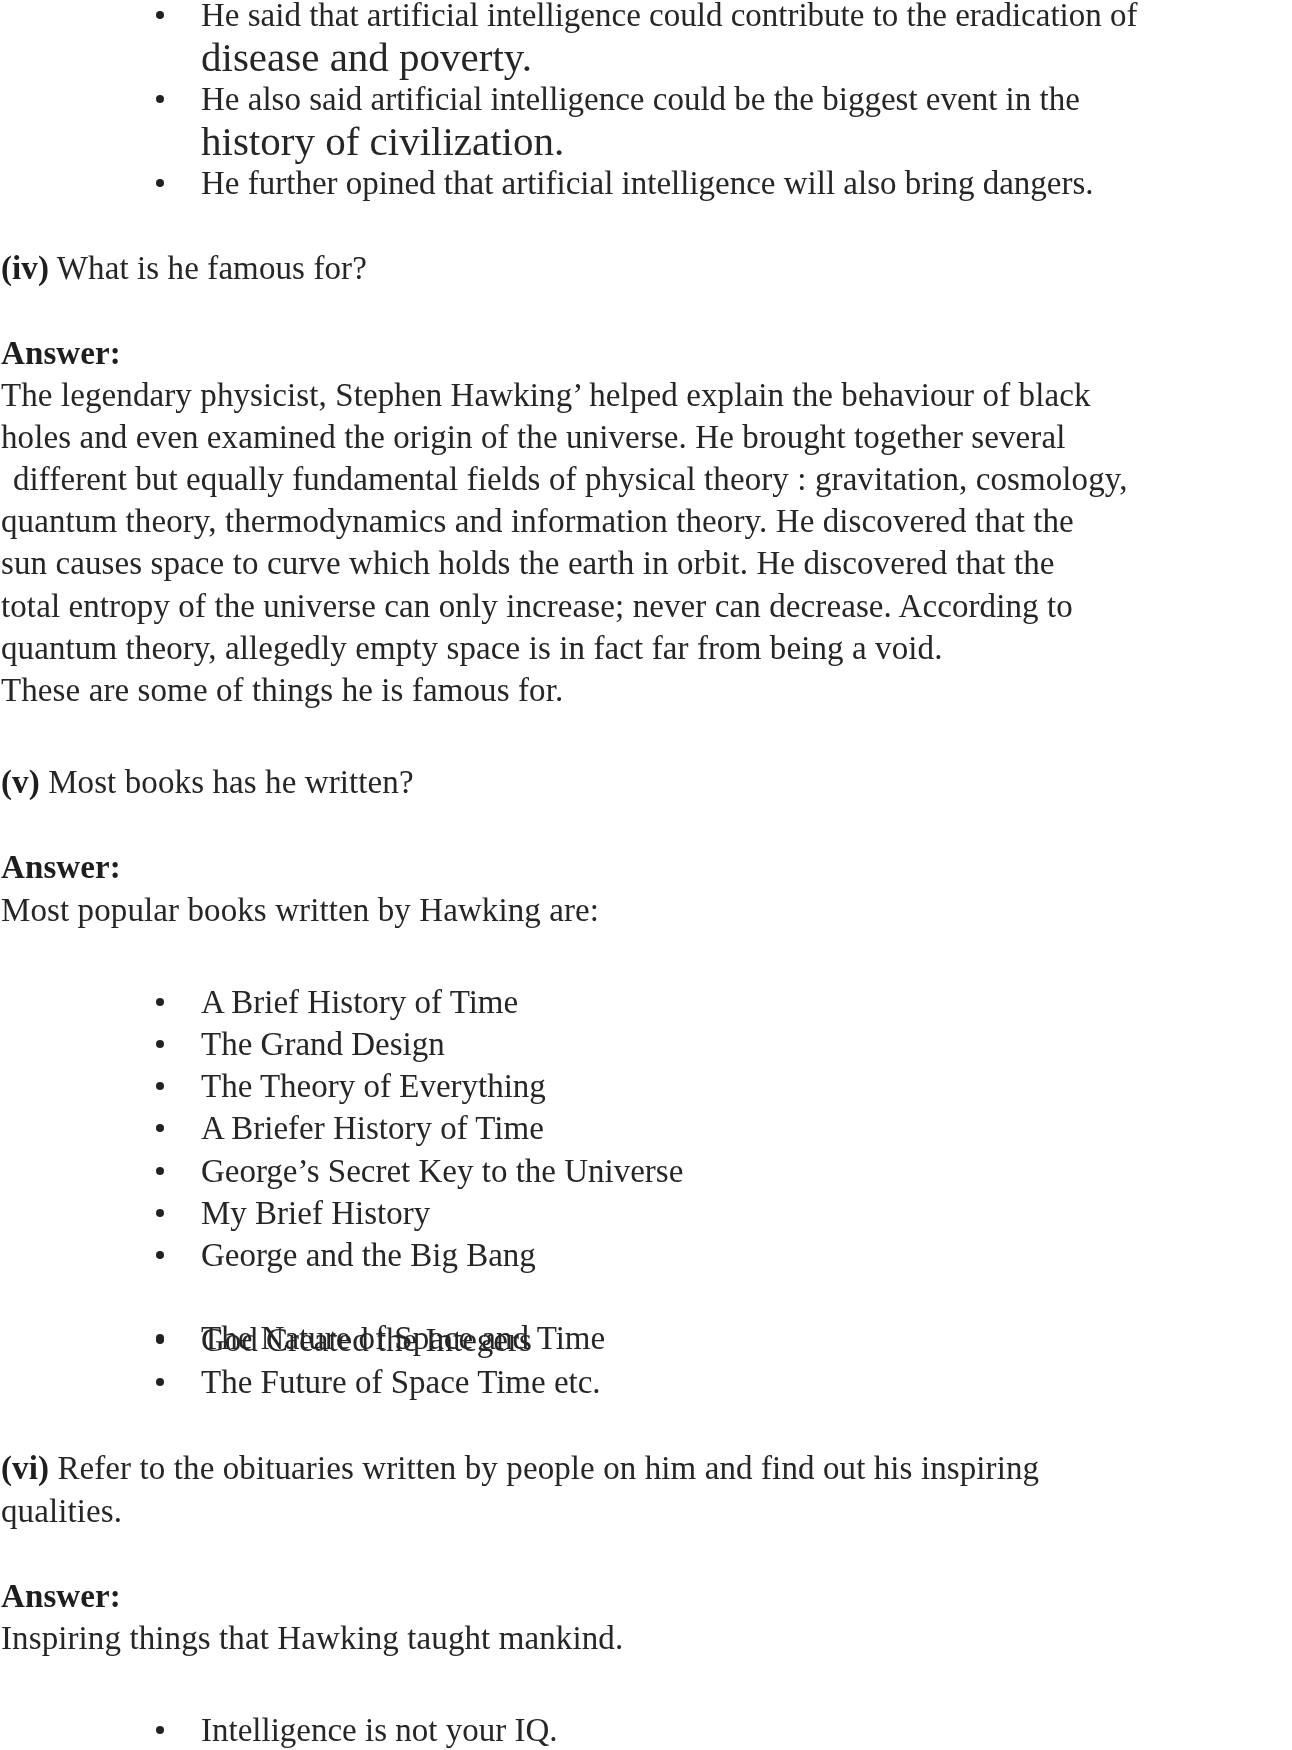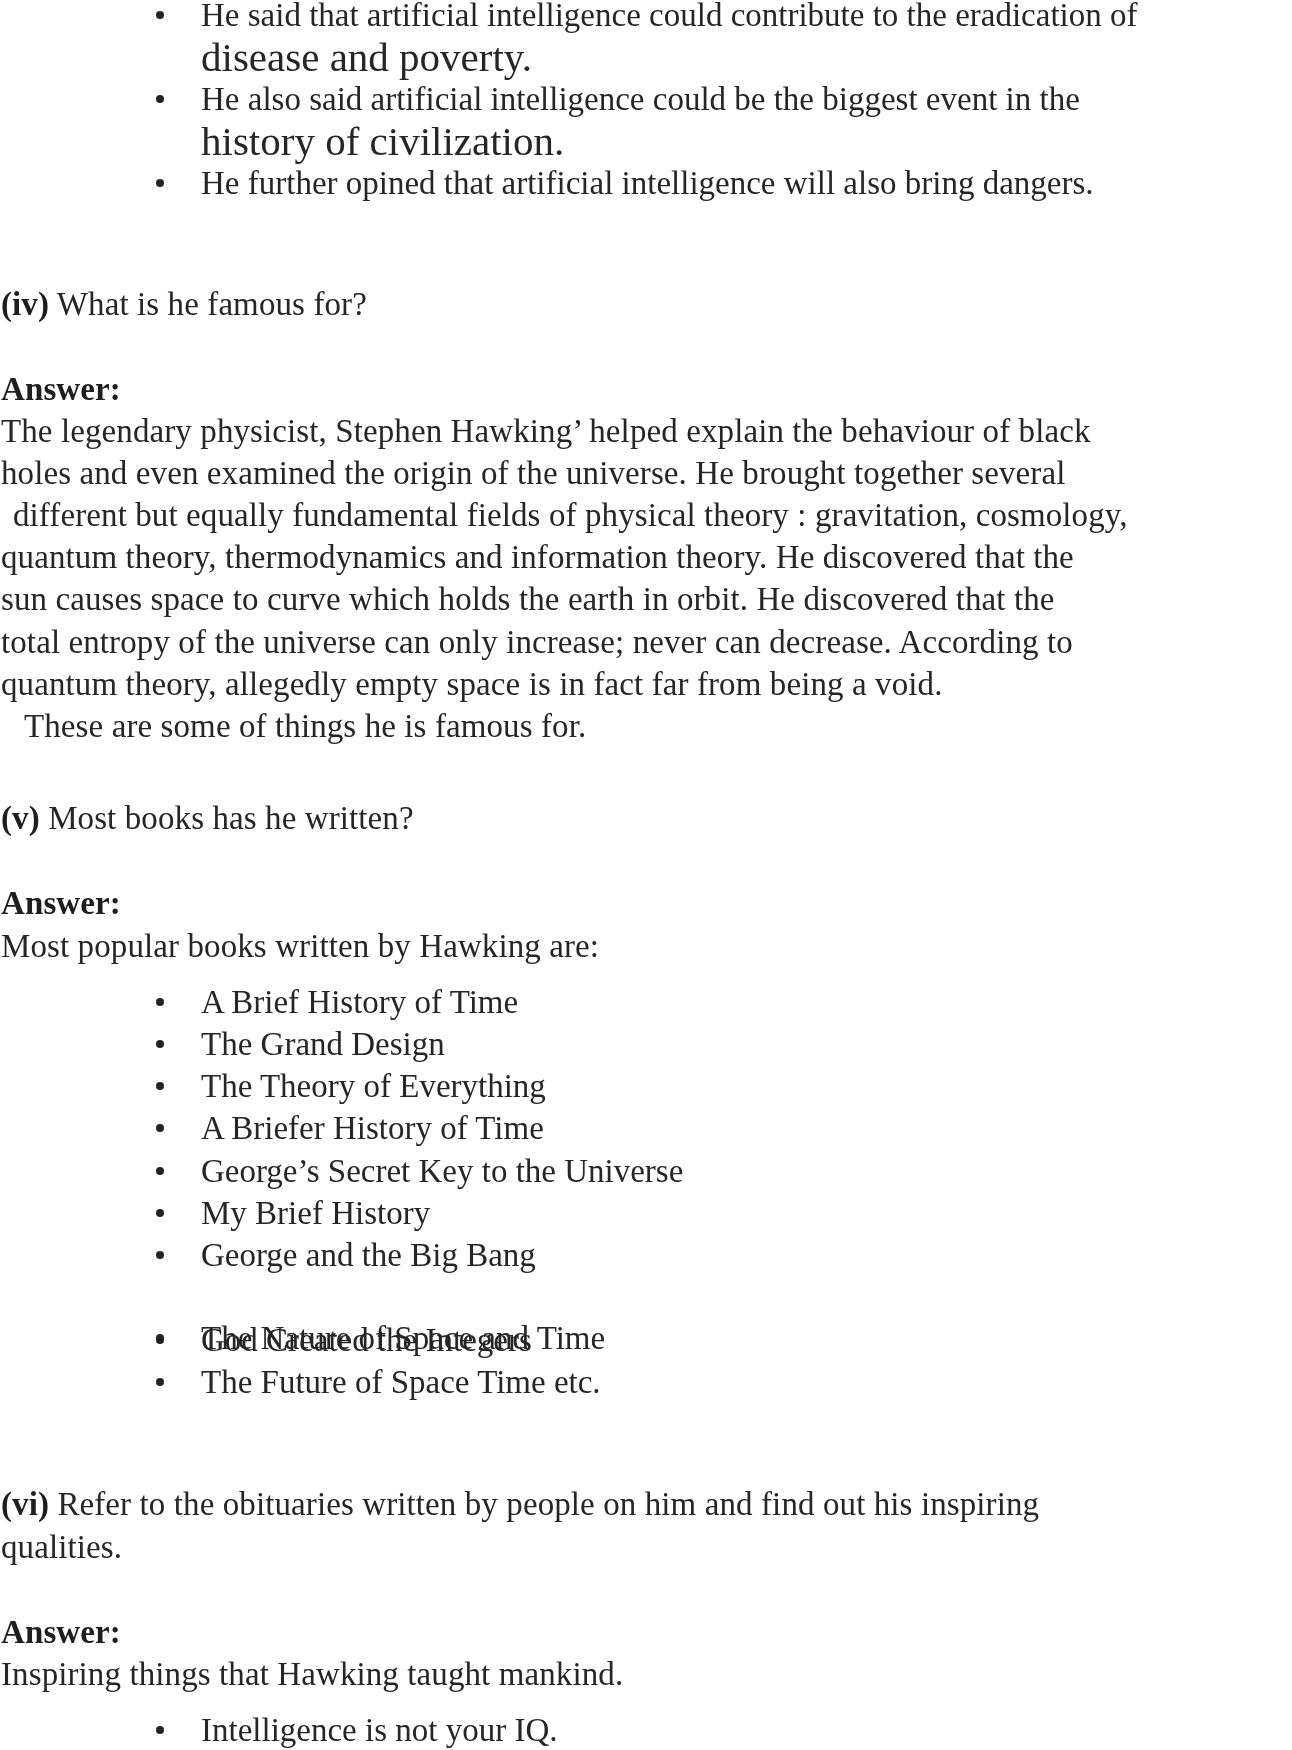--- a/index.html
+++ b/index.html
@@ -23,21 +23,20 @@
       height: 1750px;
     }
     .line {
       position: absolute;
       left: 1px;
       font-family: "Liberation Serif", serif;
       font-size: 33px;
       line-height: 42px;
       white-space: nowrap;
       letter-spacing: 0.1px;
-      margin-top: 36px;
     }
     .bold {
       font-weight: bold;
       color: #1e1e1e;
     }
     .bullet-row {
       position: absolute;
       left: 0;
       width: 1292px;
       height: 42px;
@@ -98,21 +97,21 @@
   </div>
   <div class="line bold" style="top:332px;">Answer:</div>
   <div>
     <div class="line" style="top:374px;">The legendary physicist, Stephen Hawking’ helped explain the behaviour of black</div>
     <div class="line" style="top:416px;">holes and even examined the origin of the universe. He brought together several</div>
     <div class="line" style="top:458px;padding-left:12px;">different but equally fundamental fields of physical theory : gravitation, cosmology,</div>
     <div class="line" style="top:500px;">quantum theory, thermodynamics and information theory. He discovered that the</div>
     <div class="line" style="top:542px;">sun causes space to curve which holds the earth in orbit. He discovered that the</div>
     <div class="line" style="top:585px;">total entropy of the universe can only increase; never can decrease. According to</div>
     <div class="line" style="top:627px;">quantum theory, allegedly empty space is in fact far from being a void.</div>
-    <div class="line" style="top:669px;padding-left:23px;">These are some of things he is famous for.</div>
+    <div class="line" style="top:669px;">These are some of things he is famous for.</div>
   </div>
 
   <div class="line" style="top:761px;">
     <span class="bold">(v)</span><span> Most books has he written?</span>
   </div>
   <div class="line bold" style="top:846px;">Answer:</div>
   <div class="line" style="top:889px;">Most popular books written by Hawking are:</div>
 
   <div>
     <div class="bullet-row" style="top:981px;">

